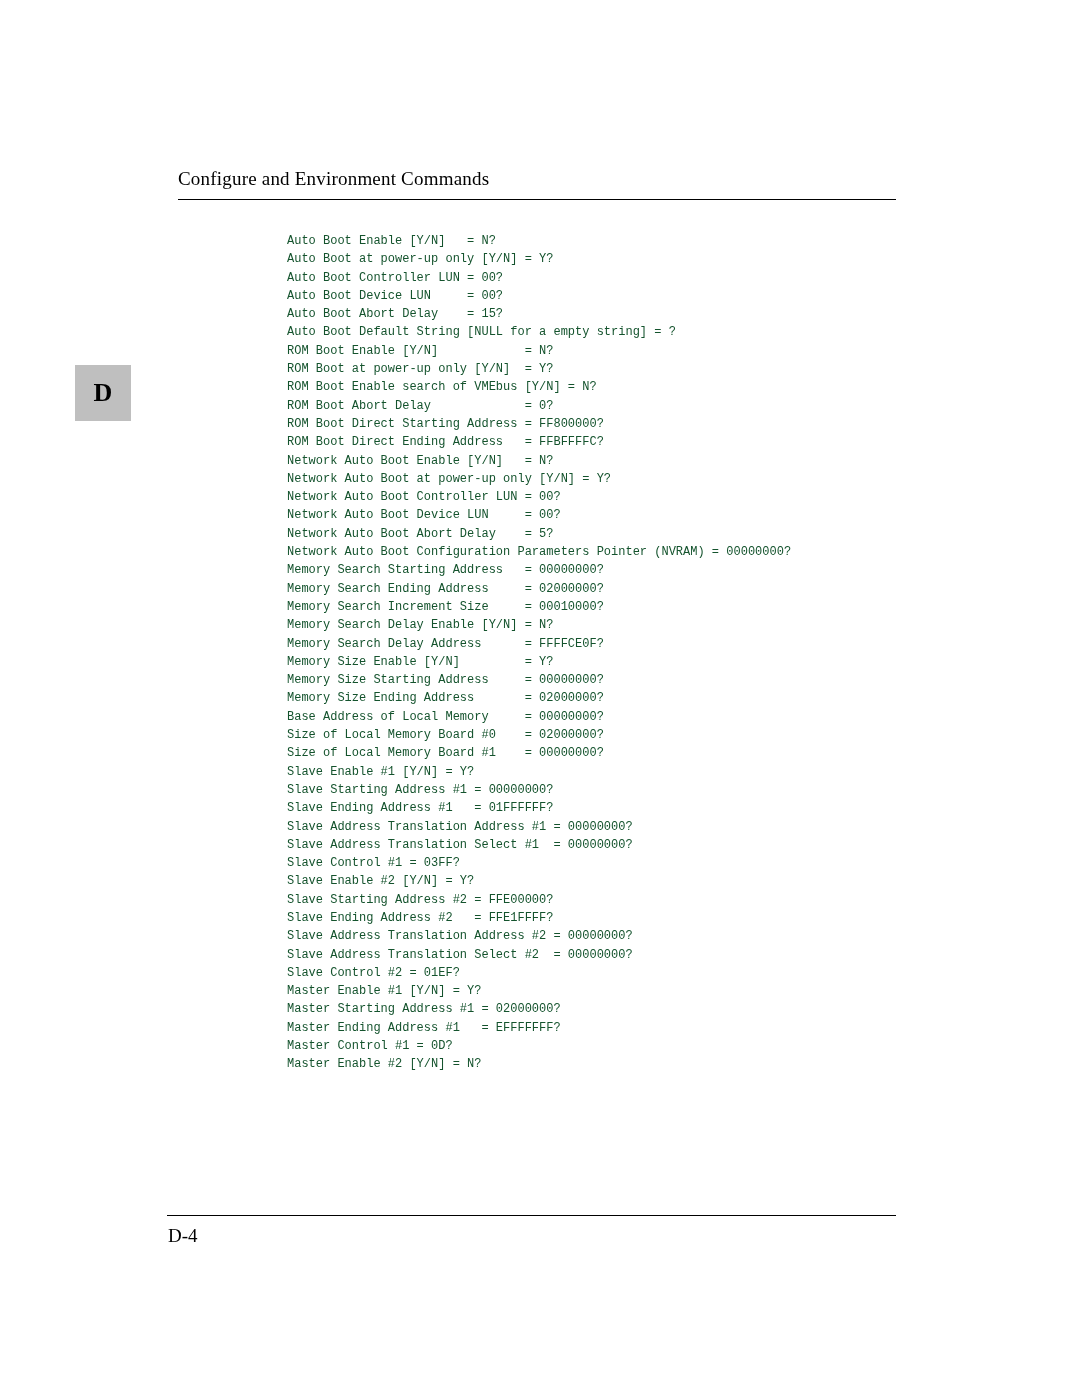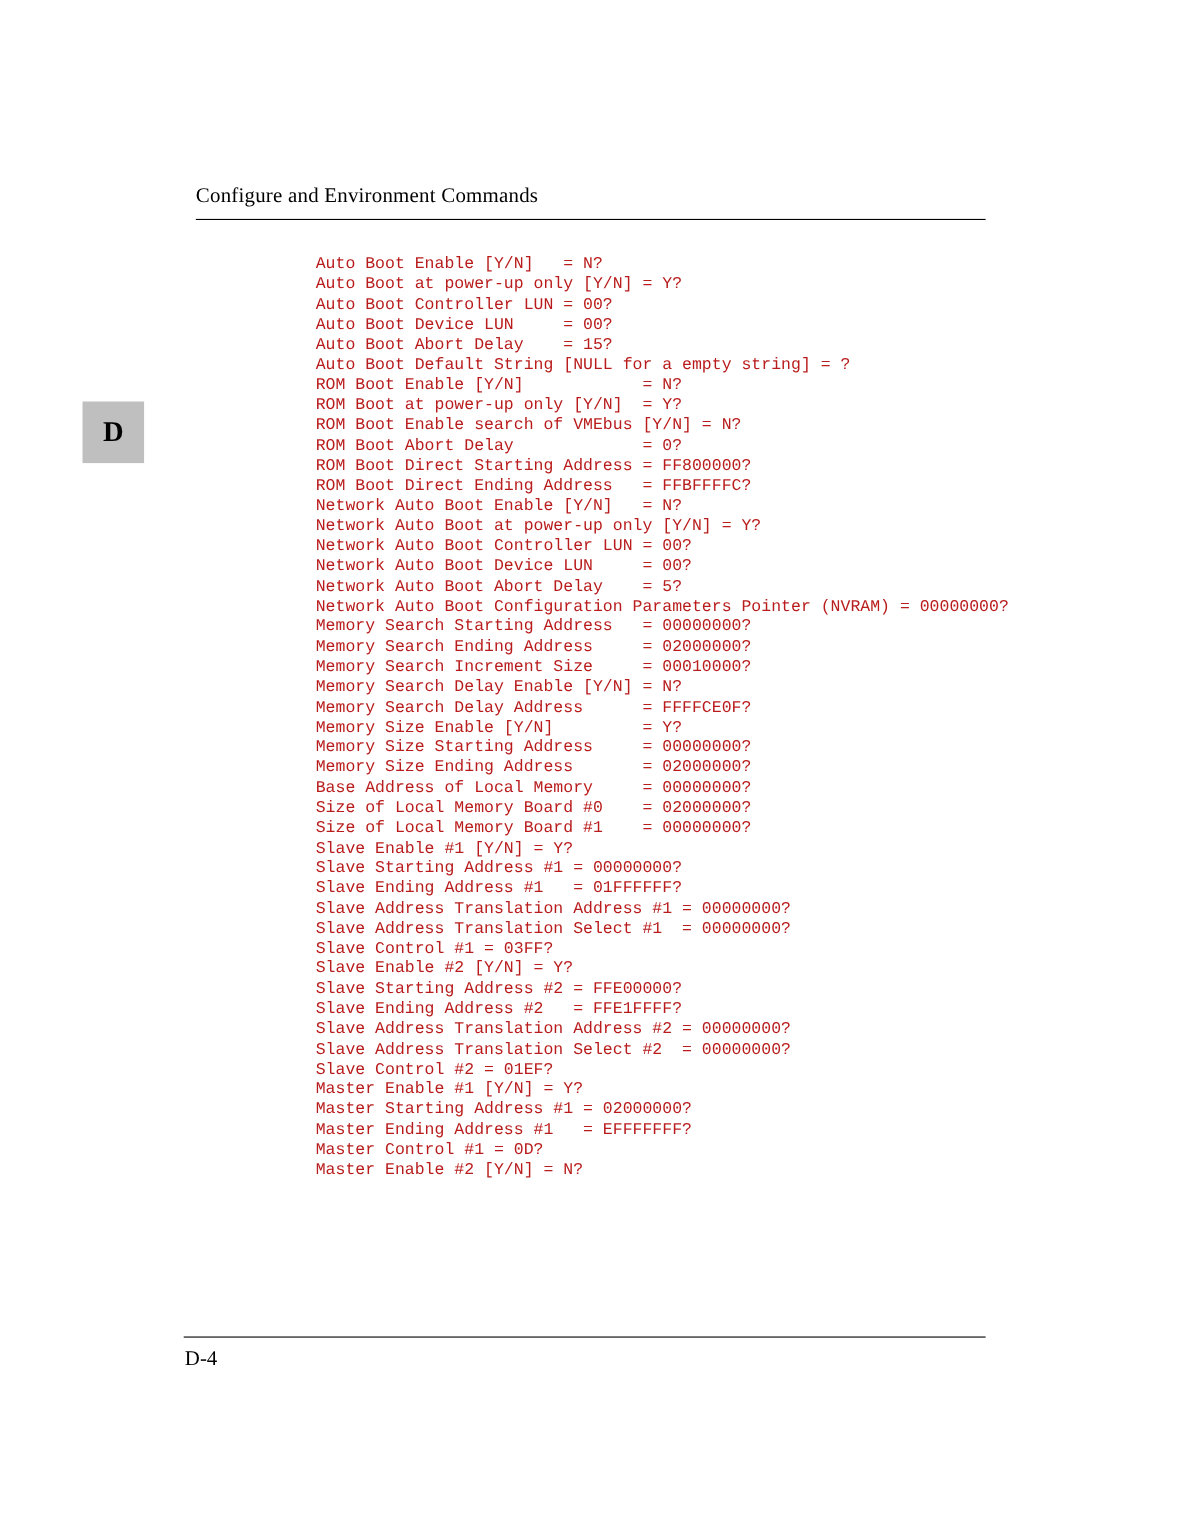--- a/index.html
+++ b/index.html
@@ -44,24 +44,24 @@
     font-family: Georgia, "Times New Roman", serif;
     font-weight: bold;
     font-size: 26px;
     color: #000;
   }
   .body-text {
     position: absolute;
     top: 232px;
     left: 287px;
     font-family: "Courier New", Courier, monospace;
-    font-size: 15px;
+    font-size: 12px;
     line-height: 18.3px;
     white-space: pre;
-    color: #b91c1c;
+    color: #14532d;
   }
   .footer-rule {
     position: absolute;
     top: 1215px;
     left: 167px;
     width: 729px;
     height: 1px;
     background: #000;
   }
   .footer-text {

